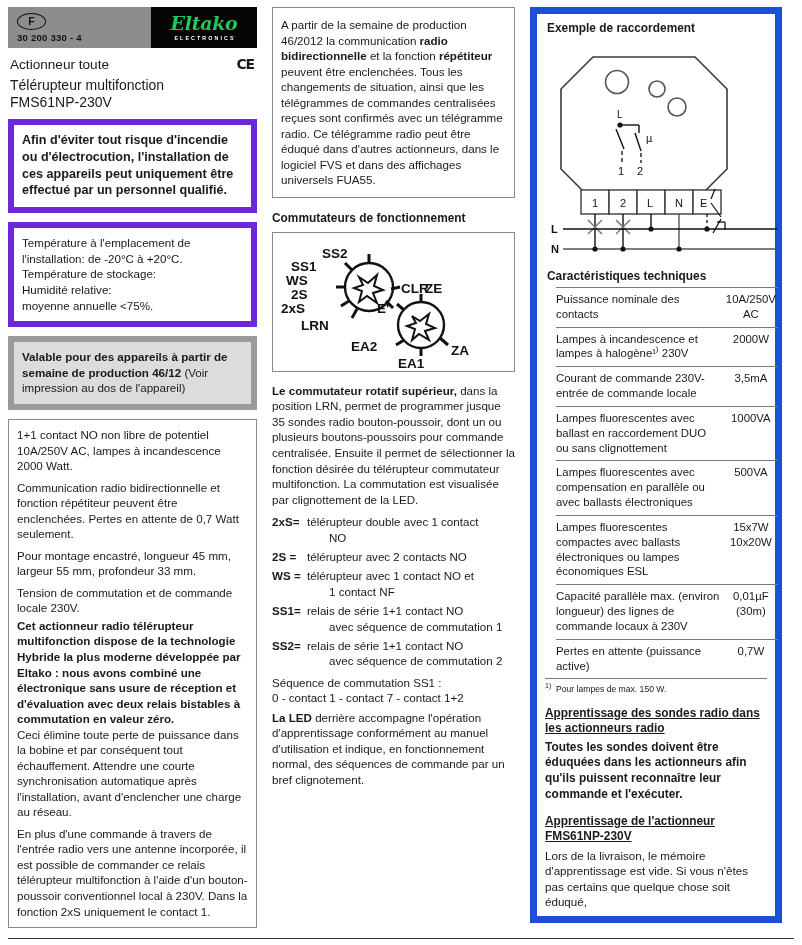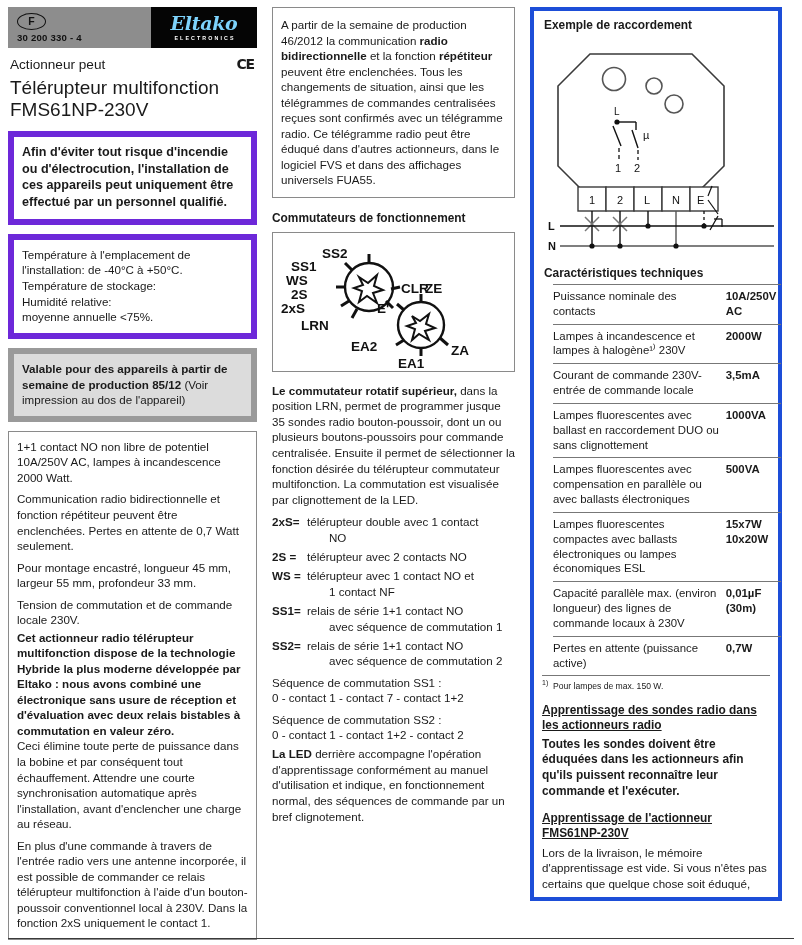--- a/index.html
+++ b/index.html
@@ -66,21 +66,21 @@
     width: 106px;
     height: 41px;
     display: flex;
     flex-direction: column;
     align-items: center;
     justify-content: center;
     padding-bottom: 1px;
     box-sizing: border-box;
   }
   .logo-word {
-    color: #7dd3fc;
+    color: #22c55e;
     font-family: "DejaVu Serif", serif;
     font-style: italic;
     font-weight: bold;
     font-size: 19px;
     line-height: 1;
     letter-spacing: -0.3px;
   }
   .logo-sub {
     color: #fff;
     font-size: 5.3px;
@@ -98,21 +98,21 @@
     padding: 0 3px 0 2px;
   }
   .title-main { font-size: 13.6px; }
   .ce-mark {
     font-size: 14px;
     font-weight: bold;
     font-family: "DejaVu Sans", sans-serif;
     letter-spacing: -1.2px;
   }
   .title-sub {
-    font-size: 19px;
+    font-size: 14px;
     margin-top: 5px;
     padding-left: 2px;
     line-height: 1.18;
   }
 
   
   .box {
     border: 6px solid #6d28d9;
     padding: 7px 8px 8px 8px;
     margin-top: 9px;
@@ -168,21 +168,21 @@
     flex: 0 0 35px;
   }
   .defval { flex: 1; }
   .defval .ind { display: block; padding-left: 22px; }
   .seq { font-size: 11.6px; line-height: 1.33; margin: 6px 0 0 0; }
   .c2-tail { font-size: 11.6px; line-height: 1.34; margin: 4px 0 0 0; }
   .c2-tail b { font-weight: bold; }
 
   
   .diagram-box {
-    border: 4px solid #1d4ed8;
+    border: 7px solid #1d4ed8;
     padding: 7px 8px 6px 8px;
     box-sizing: border-box;
   }
   .diag-title {
     font-size: 11.9px;
     font-weight: bold;
     margin: 0 0 2px 2px;
   }
   .spec-title {
     font-size: 11.9px;
@@ -196,24 +196,23 @@
     font-size: 11.4px;
     margin-left: 11px;
   }
   table.specs td {
     border-top: 1px solid #777;
     padding: 4px 0 5px 0;
     vertical-align: top;
     line-height: 1.3;
   }
   table.specs td.val {
-    text-align: left;
+    text-align: center;
     white-space: pre-line;
     padding-left: 4px;
-    font-weight: bold;
   }
   table.specs tr:first-child td { border-top: 1px solid #777; }
   .footnote {
     font-size: 8.6px;
     border-top: 1px solid #777;
     padding-top: 3px;
     margin: 0;
     line-height: 1.2;
   }
   .footnote sup { font-size: 7px; }
@@ -257,42 +256,42 @@
           <div class="f-badge">F</div>
           <div class="part-no">30 200 330 - 4</div>
         </div>
         <div class="logo-box">
           <div class="logo-word">Eltako</div>
           <div class="logo-sub">ELECTRONICS</div>
         </div>
       </div>
 
       <div class="title-row">
-        <div class="title-main">Actionneur peut</div>
+        <div class="title-main">Actionneur toute</div>
         <div class="ce-mark">CE</div>
       </div>
       <div class="title-sub">
         <span>Télérupteur multifonction</span><br>
         <span>FMS61NP-230V</span>
       </div>
 
       <div class="box warn">
         <p>Afin d'éviter tout risque d'incendie ou d'électrocution, l'installation de ces appareils peut uniquement être effectué par un  personnel qualifié.</p>
       </div>
 
       <div class="box info">
         <p>Température à l'emplacement de</p>
-        <p>l'installation: de -40°C à +50°C.</p>
+        <p>l'installation: de -20°C à +20°C.</p>
         <p>Température de stockage:</p>
         <p>Humidité relative:</p>
         <p>moyenne annuelle &lt;75%.</p>
       </div>
 
       <div class="box gray">
-        <p class="valable"><b>Valable pour des appareils à partir de semaine de production  85/12</b><span> (Voir impression au dos de l'appareil)</span></p>
+        <p class="valable"><b>Valable pour des appareils à partir de semaine de production  46/12</b><span> (Voir impression au dos de l'appareil)</span></p>
       </div>
 
       <div class="box plain">
         <p class="body-p">1+1 contact NO non libre de potentiel 10A/250V AC, lampes à incandescence 2000 Watt.</p>
         <p class="body-p">Communication radio bidirectionnelle et fonction répétiteur peuvent être enclenchées. Pertes en attente de 0,7 Watt seulement.</p>
         <p class="body-p">Pour montage encastré, longueur 45 mm, largeur 55 mm, profondeur 33 mm.</p>
         <p class="body-p">Tension de commutation et de commande locale 230V.</p>
         <p class="body-p" style="margin-top:2px"><b>Cet actionneur radio télérupteur multifonction dispose de la technologie Hybride la plus moderne développée par Eltako : nous avons combiné une électronique sans usure de réception et d'évaluation avec deux relais bistables à commutation en valeur zéro.</b></p>
         <p class="body-p" style="margin-top:0">Ceci élimine toute perte de puissance dans la bobine et par conséquent tout échauffement. Attendre une courte synchronisation automatique après l'installation, avant d'enclencher une charge au réseau.</p>
         <p class="body-p">En plus d'une commande à travers de l'entrée radio vers une antenne incorporée, il est possible de commander ce relais télérupteur multifonction à l'aide d'un bouton-poussoir conventionnel local à 230V. Dans la fonction 2xS uniquement le contact 1.</p>
@@ -367,24 +366,20 @@
         <div class="defrow">
           <span class="defkey">SS2=</span>
           <span class="defval"><span>relais de série 1+1 contact NO</span><span class="ind">avec séquence de commutation 2</span></span>
         </div>
       </div>
 
       <p class="seq">
         <span>Séquence de commutation SS1 :</span><br>
         <span>0 - contact 1 - contact 7 - contact 1+2</span>
       </p>
-      <p class="seq">
-        <span>Séquence de commutation SS2 :</span><br>
-        <span>0 - contact 1 - contact 1+2 - contact 2</span>
-      </p>
       <p class="c2-tail"><b>La LED</b><span> derrière accompagne l'opération d'apprentissage conformément au manuel d'utilisation et indique, en fonctionnement normal, des séquences de commande par un bref clignotement.</span></p>
 
     </div>
 
     <div class="col col-3">
 
       <div class="diagram-box">
         <div class="diag-title">Exemple de raccordement</div>
 
         <svg width="238" height="222" viewBox="0 0 238 222">

